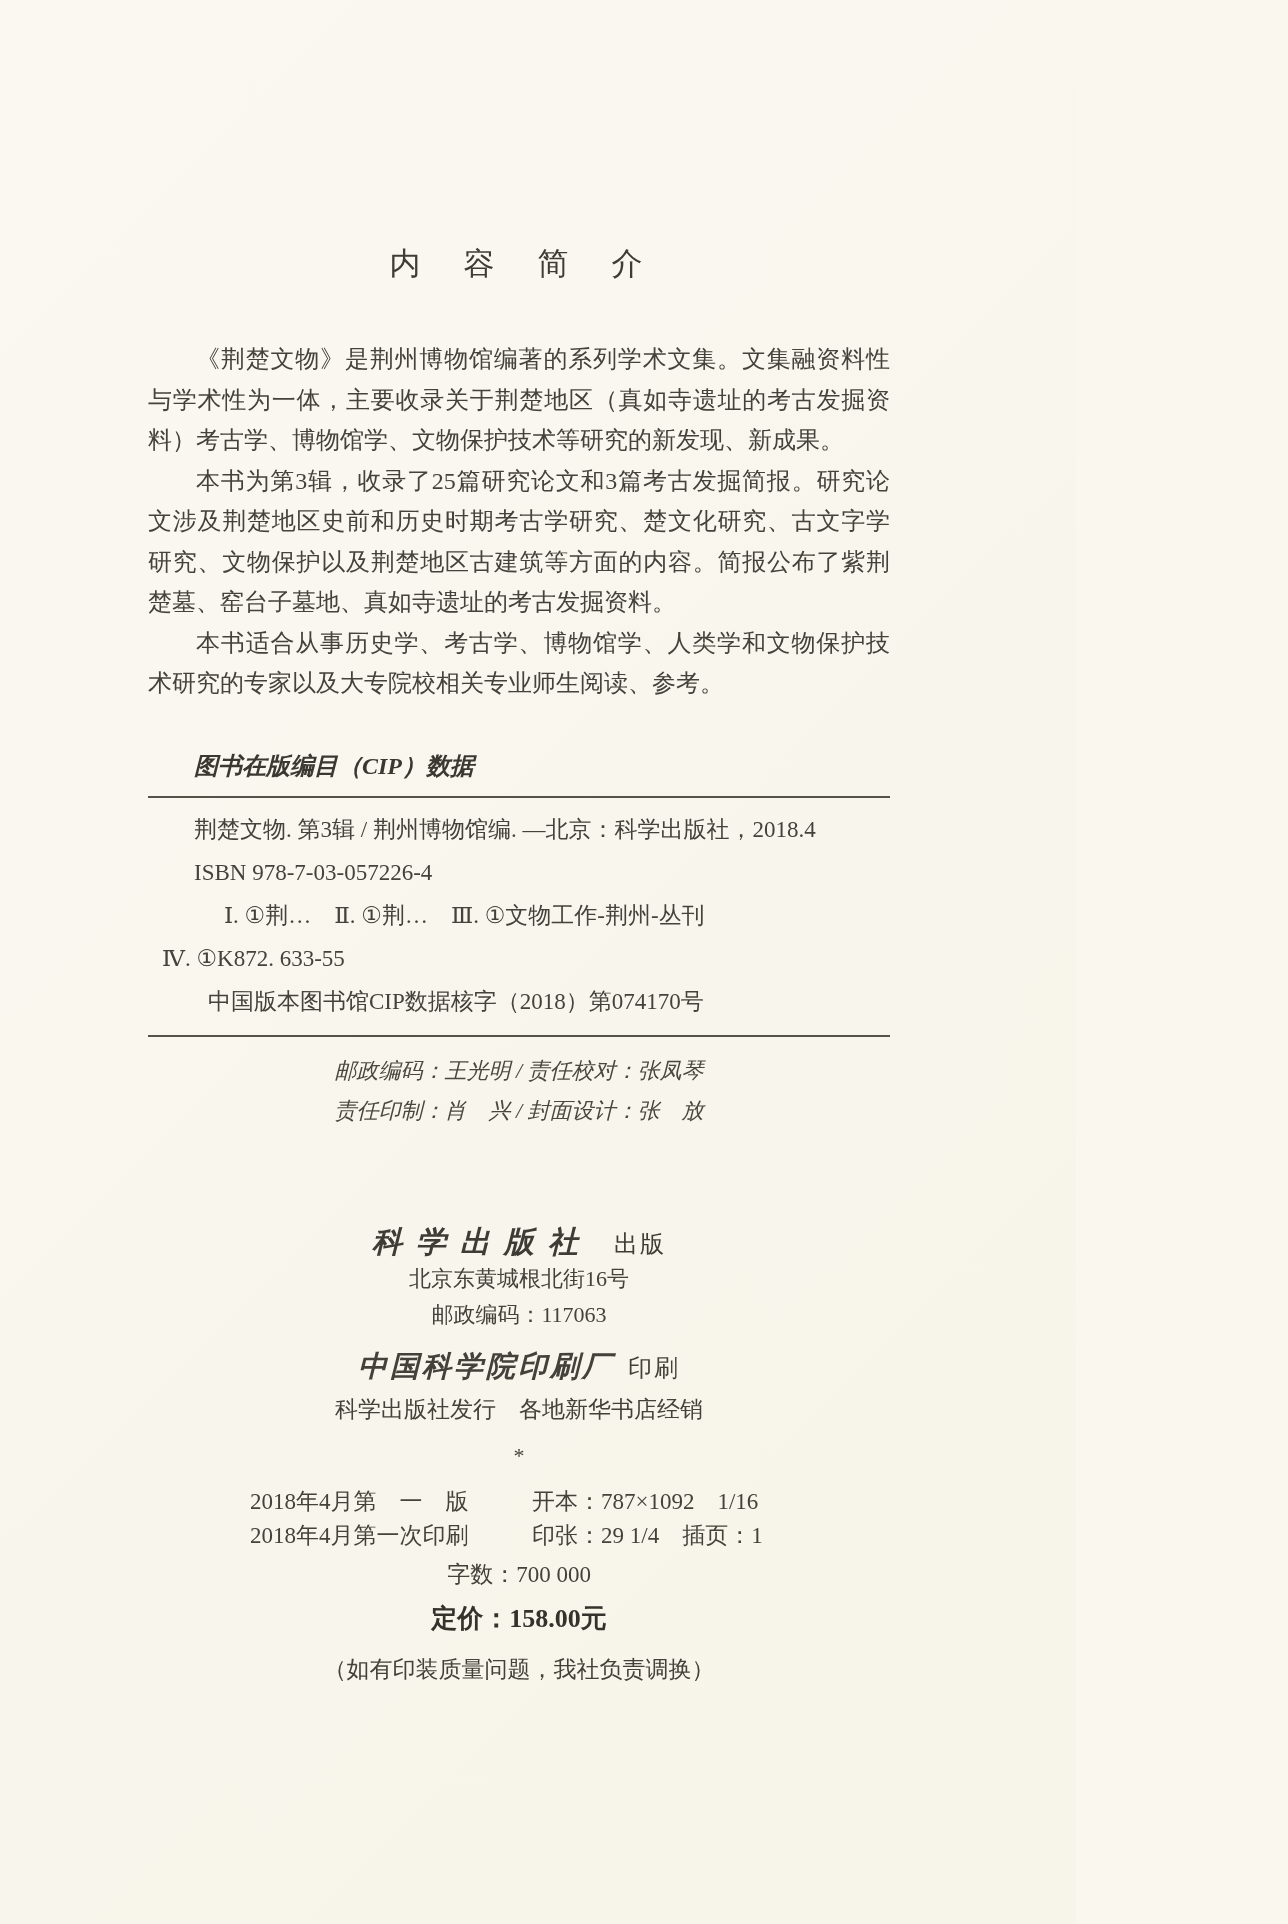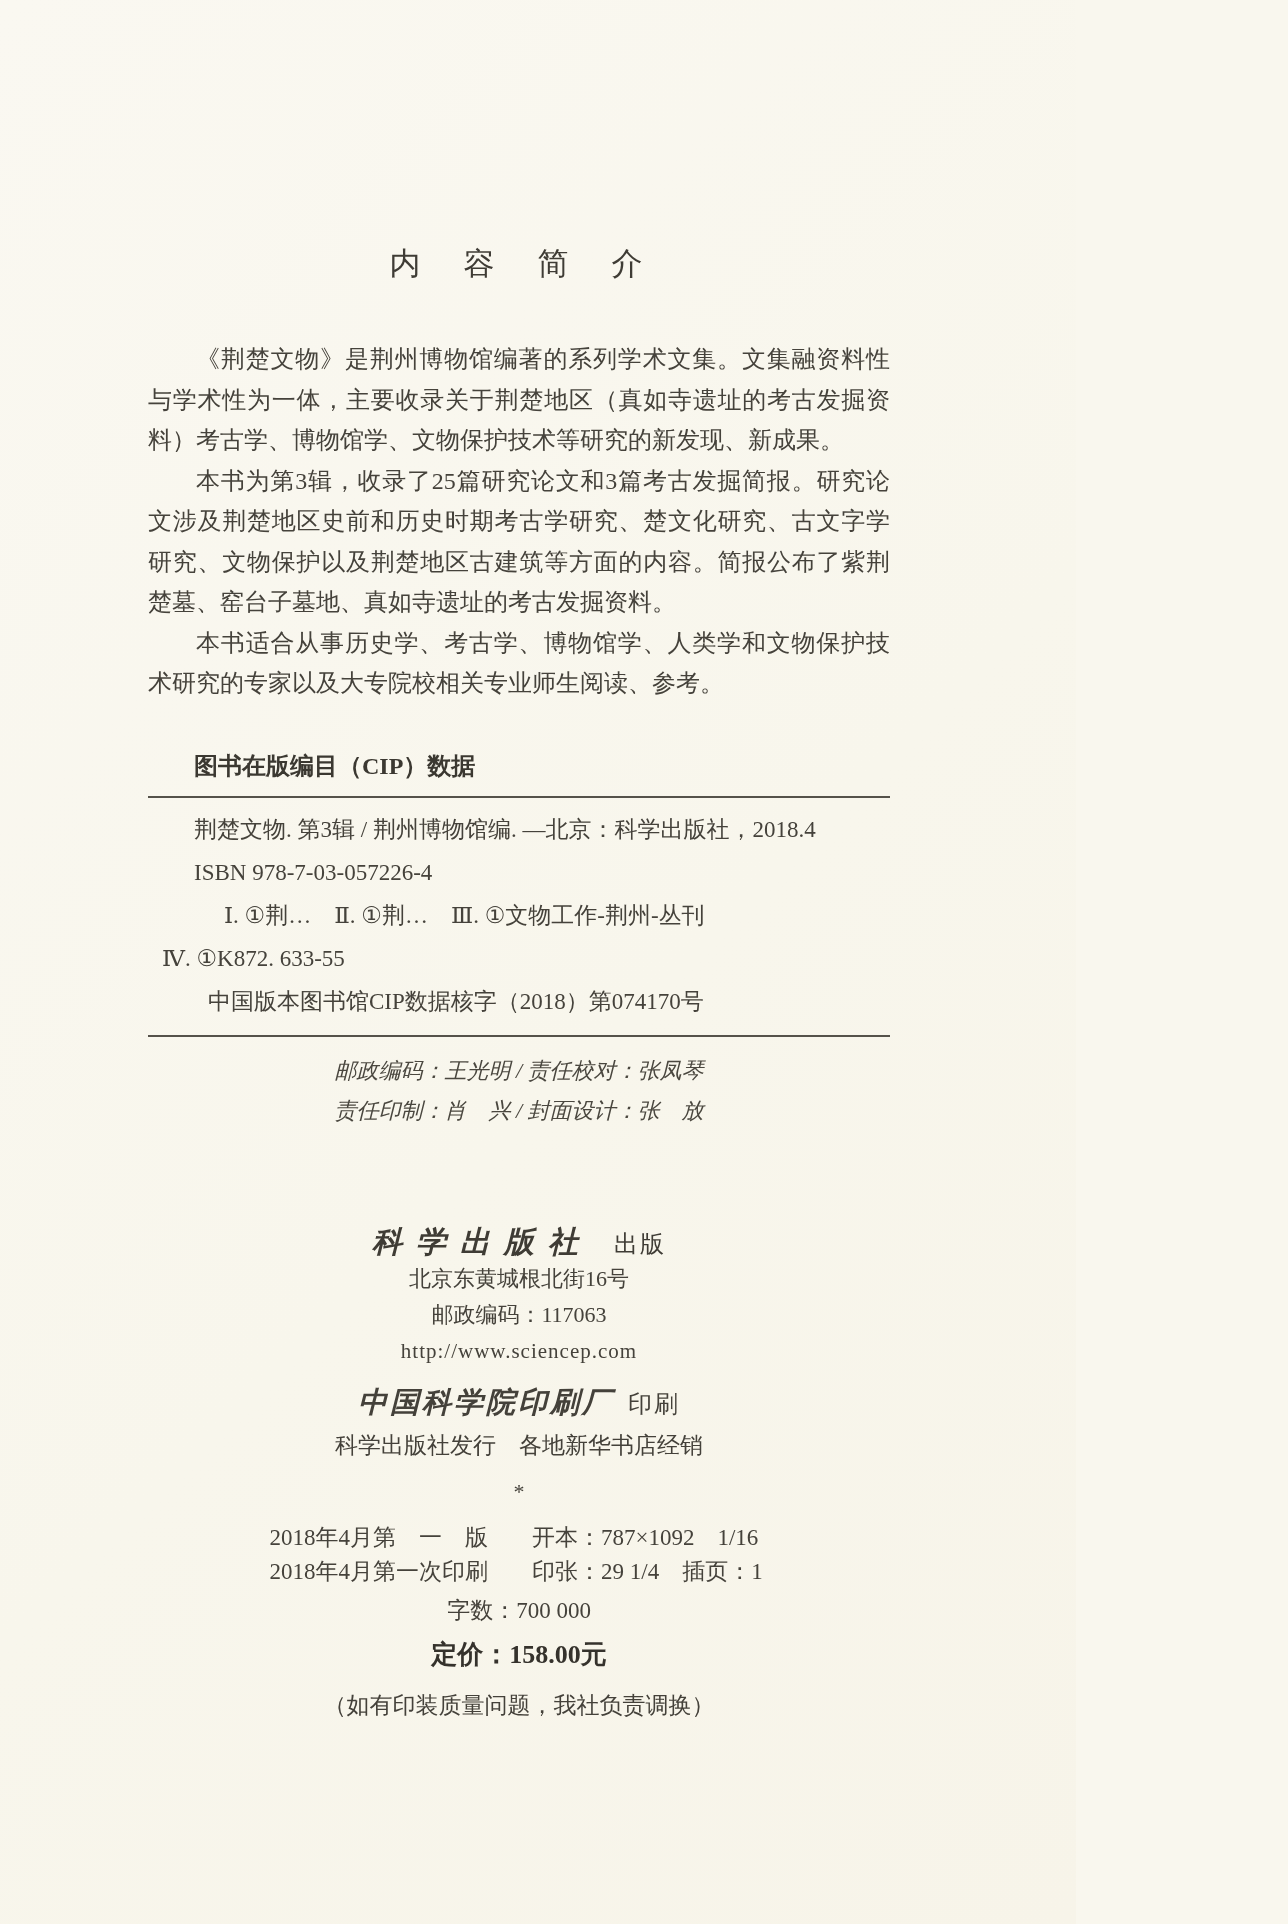--- a/index.html
+++ b/index.html
@@ -36,20 +36,21 @@
     text-indent:2em;
     color:#45423b;
   }
   .cip{margin-top:46px;}
   .cip-heading{
     font-size:24px;
     font-weight:600;
     padding-left:46px;
     margin:0 0 14px 0;
     color:#3b3831;
+    font-style:italic;
   }
   .rule{
     border:none;
     border-top:2px solid #55524a;
     margin:0;
     width:100%;
   }
   .cip-body{padding:10px 0 12px 0;}
   .cip-line{
     font-size:23px;
@@ -93,21 +94,21 @@
   .star{font-size:22px;line-height:30px;margin-top:12px;color:#45423b;}
   .edition{margin-top:14px;text-align:center;}
   .ed-row{
     display:flex;
     justify-content:center;
     gap:44px;
     font-size:23px;
     line-height:34px;
     color:#45423b;
   }
-  .ed-left{min-width:238px;text-align:right;}
+  .ed-left{min-width:238px;text-align:left;}
   .ed-right{min-width:256px;text-align:left;}
   .word-count{font-size:23px;line-height:36px;margin-top:4px;text-align:center;}
   .price{
     font-size:26px;
     font-weight:bold;
     line-height:40px;
     margin-top:6px;
     text-align:center;
     color:#35322c;
   }
@@ -145,21 +146,20 @@
       <div>责任印制：肖　兴 / 封面设计：张　放</div>
     </div>
 
     <div class="imprint">
       <div class="logo-line">
         <span class="brand">科学出版社</span>
         <span class="brand-suffix">出版</span>
       </div>
       <div class="imprint-line">北京东黄城根北街16号</div>
       <div class="imprint-line">邮政编码：117063</div>
-      <div class="url-line">http://www.sciencep.com</div>
       <div class="printer-line">
         <span class="printer-brand">中国科学院印刷厂</span>
         <span class="brand-suffix">印刷</span>
       </div>
       <div class="distribution">科学出版社发行　各地新华书店经销</div>
       <div class="star">*</div>
     </div>
 
     <div class="edition">
       <div class="ed-row">

